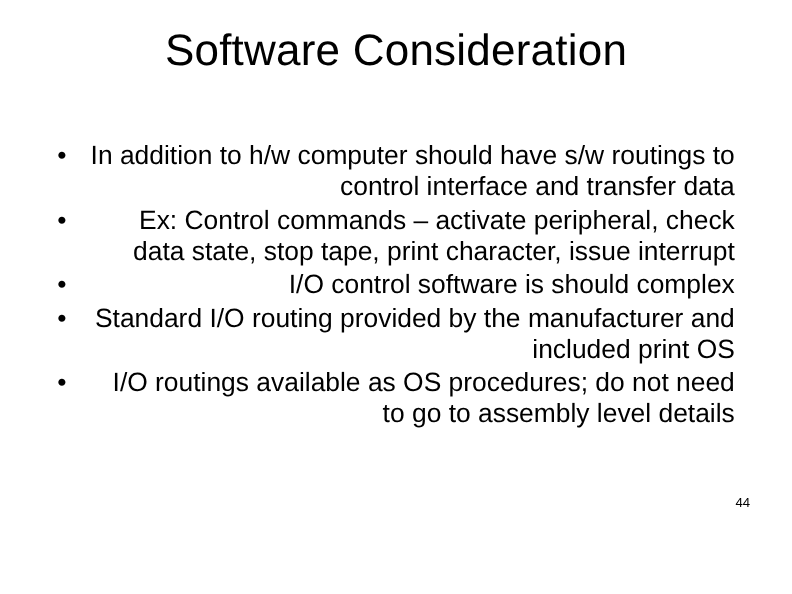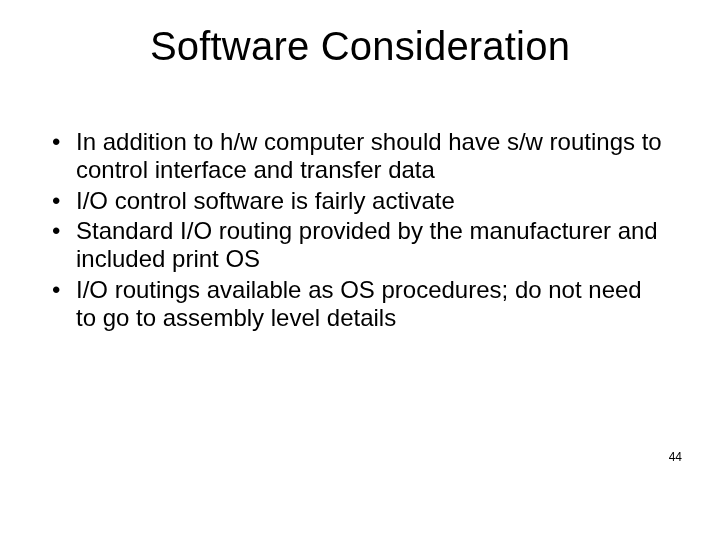--- a/index.html
+++ b/index.html
@@ -28,20 +28,21 @@
     font-weight: 400;
     letter-spacing: 0.2px;
   }
   .body {
     position: absolute;
     top: 128px;
     left: 52px;
     right: 52px;
     font-size: 24px;
     line-height: 1.18;
+    text-align: right;
   }
   .body ul {
     list-style: none;
     margin: 0;
     padding: 0;
   }
   .body li {
     position: relative;
     padding-left: 24px;
     margin-bottom: 2px;
@@ -62,19 +63,20 @@
   }
 </style>
 </head>
 <body>
 
 <div class="slide">
   <div class="title">Software Consideration</div>
   <div class="body">
     <ul>
       <li>In addition to h/w computer should have s/w routings to control interface and transfer data</li>
-      <li>I/O control software is fairly activate</li>
+      <li>Ex: Control commands – activate peripheral, check data state, stop tape, print character, issue interrupt</li>
+      <li>I/O control software is should complex</li>
       <li>Standard I/O routing provided by the manufacturer and included print OS</li>
       <li>I/O routings available as OS procedures; do not need to go to assembly level details</li>
     </ul>
   </div>
   <div class="page-num">44</div>
 </div>
 
 </body></html>

